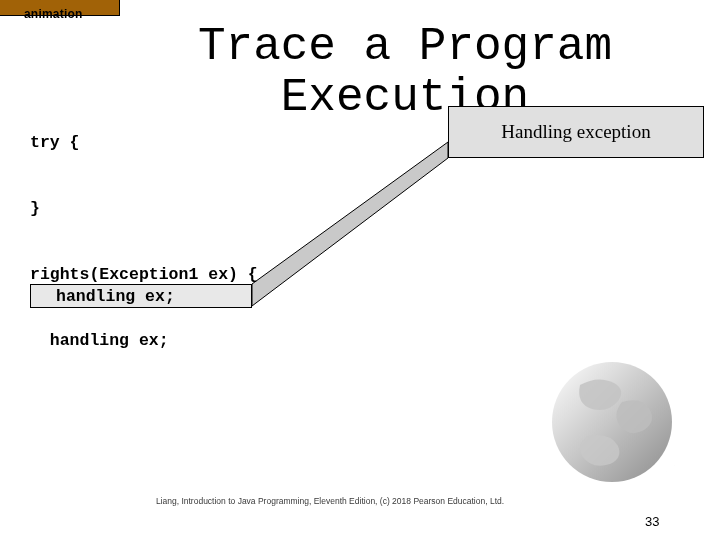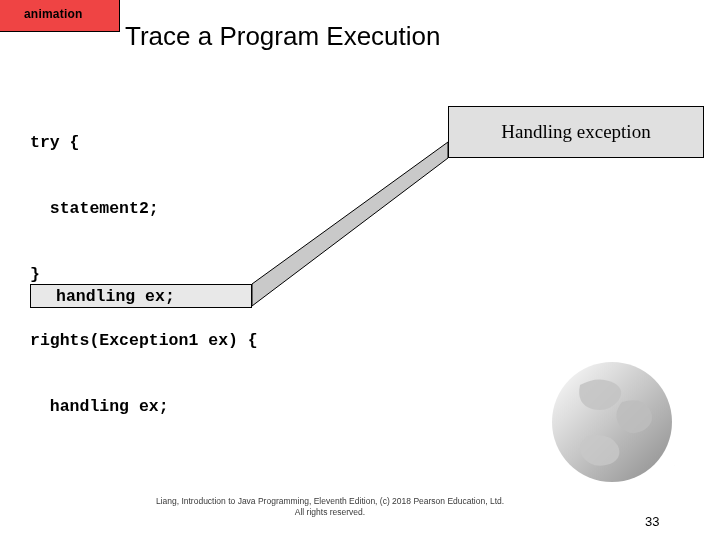--- a/index.html
+++ b/index.html
@@ -19,47 +19,47 @@
     width: 720px;
     height: 540px;
   }
 
   
   .animation-tab {
     position: absolute;
     left: 0px;
     top: 0px;
     width: 120px;
-    height: 32px;
+    height: 16px;
     border: 1px solid #000000;
     border-left: none;
     border-top: none;
-    background: #ef4444;
+    background: #a16207;
     box-sizing: border-box;
   }
   .animation-tab .label {
     position: absolute;
     left: 24px;
     top: 7px;
     font-family: "Liberation Sans", sans-serif;
     font-size: 12px;
     font-weight: bold;
     color: #000000;
     letter-spacing: 0.2px;
   }
 
   
   .slide-title {
     position: absolute;
     left: 125px;
     top: 22px;
     width: 560px;
-    text-align: left;
-    font-family: Liberation Sans, sans-serif;
-    font-size: 26px;
+    text-align: center;
+    font-family: Liberation Mono, monospace;
+    font-size: 46px;
     color: #000000;
     line-height: 1.1;
   }
 
   
   .code {
     position: absolute;
     left: 30px;
     top: 88px;
     font-family: "Liberation Mono", monospace;
@@ -169,21 +169,20 @@
   </svg>
 
   <div class="animation-tab">
     <span class="label">animation</span>
   </div>
 
   <div class="slide-title">Trace a Program Execution</div>
 
   <div class="code">
     <div class="line">try {</div>
-    <div class="line">  statement2;</div>
     <div class="line">}</div>
     <div class="line">rights(Exception1 ex) {</div>
     <div class="line">  handling ex;</div>
     
     
     
     
     
     
     
@@ -212,18 +211,17 @@
     </defs>
     <path d="M150 20 A70 70 0 1 1 40 120 A62 62 0 1 0 150 20 Z" fill="url(#gr)"></path>
     <circle cx="82" cy="82" r="60" fill="url(#gq)"></circle>
     <path d="M50 45 q18 -10 34 -2 q12 7 4 18 q-10 12 -26 8 q-16 -5 -12 -24 Z" fill="#c3c3c3" opacity="0.85"></path>
     <path d="M92 62 q20 -6 28 8 q6 12 -6 20 q-14 8 -24 -4 q-8 -12 2 -24 Z" fill="#bdbdbd" opacity="0.85"></path>
     <path d="M58 96 q22 -4 30 10 q5 12 -8 18 q-18 6 -28 -8 q-6 -12 6 -20 Z" fill="#c8c8c8" opacity="0.8"></path>
   </svg>
 
   <div class="footer">
     <div>Liang, Introduction to Java Programming, Eleventh Edition, (c) 2018 Pearson Education, Ltd.</div>
-    <div>All rights reserved.</div>
   </div>
 
   <div class="page-num">33</div>
 
 </div>
 
 </body></html>

